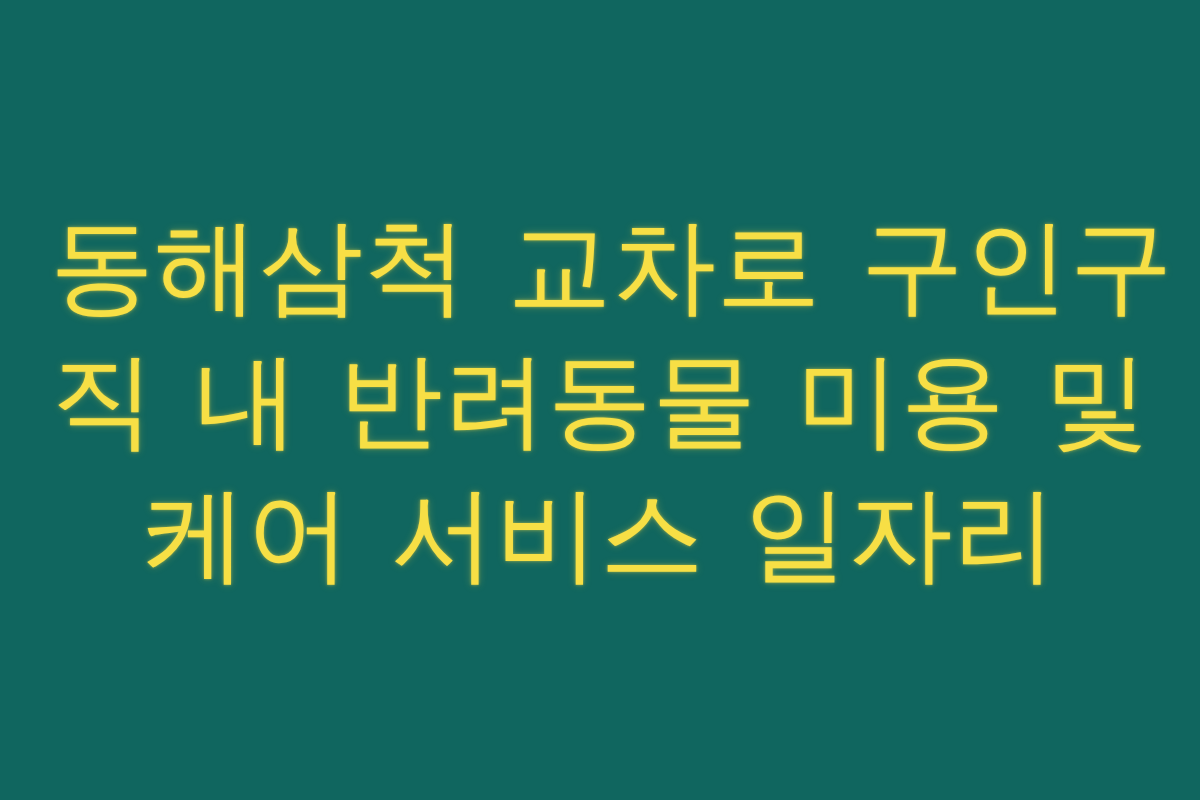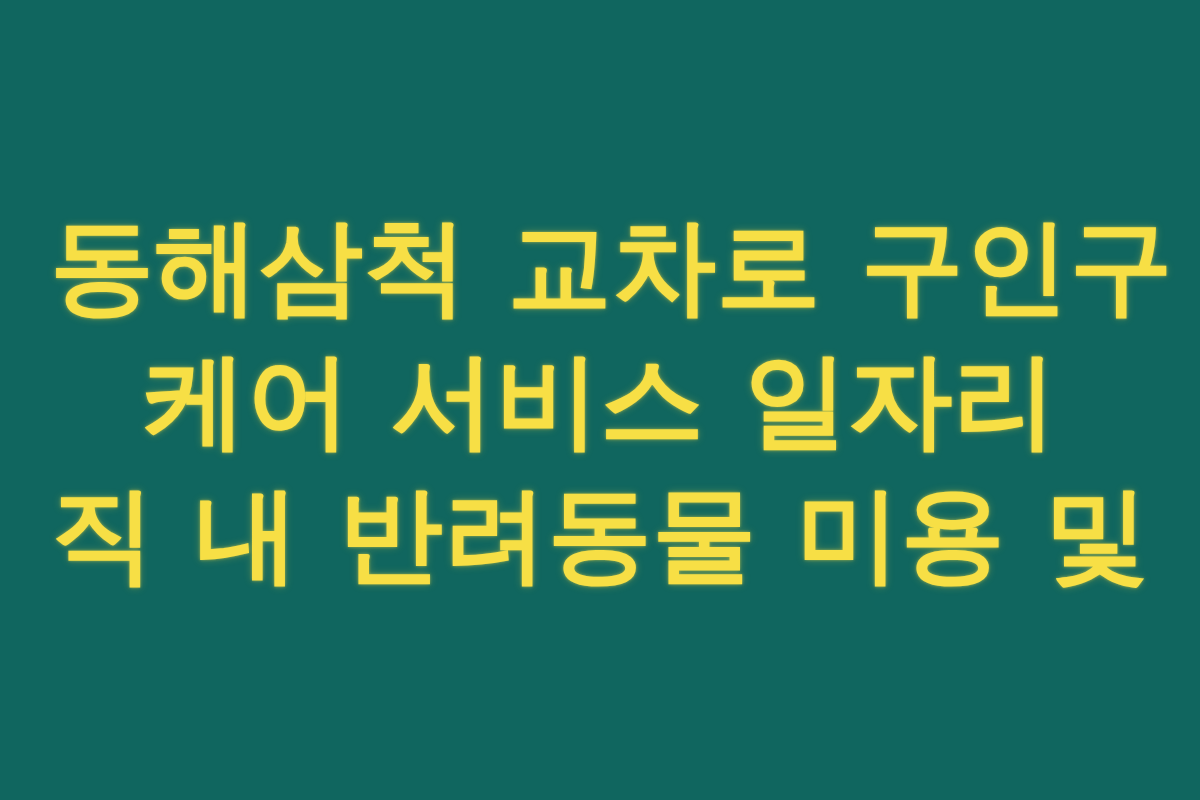--- a/index.html
+++ b/index.html
@@ -23,21 +23,21 @@
     font-family: "Liberation Sans", "DejaVu Sans", sans-serif;
   }
 
   #headline {
     width: 1100px;
     margin: 0;
     padding: 0;
     text-align: center;
     color: #f7df45;
     font-family: "Liberation Sans", "DejaVu Sans", sans-serif;
-    font-weight: 700;
+    font-weight: 400;
     font-size: 104px;
     line-height: 134px;
     letter-spacing: 0.5px;
     word-spacing: 10px;
     
     text-shadow:
       0 0 3px rgba(247, 223, 69, 0.55),
       0 0 9px rgba(247, 223, 69, 0.28),
       0 1px 0 rgba(16, 102, 95, 0.35);
     -webkit-font-smoothing: antialiased;
@@ -48,17 +48,17 @@
     white-space: nowrap;
   }
 </style>
 </head>
 <body>
 
 <div id="canvas" style="background-color: rgb(16, 102, 95); width: 1200px; height: 800px;">
 
   <h1 id="headline" style="color: rgb(247, 223, 69); text-align: center;">
     <span class="line">동해삼척 교차로 구인구</span>
+    <span class="line">직 내 반려동물 미용 및</span>
     <span class="line">케어 서비스 일자리</span>
-    <span class="line">직 내 반려동물 미용 및</span>
   </h1>
 
 </div>
 
 </body></html>

